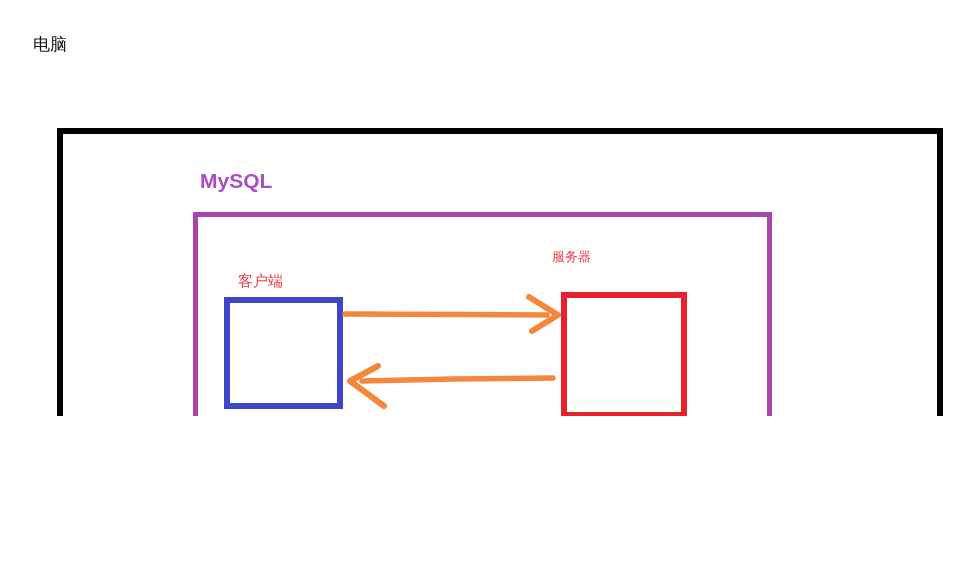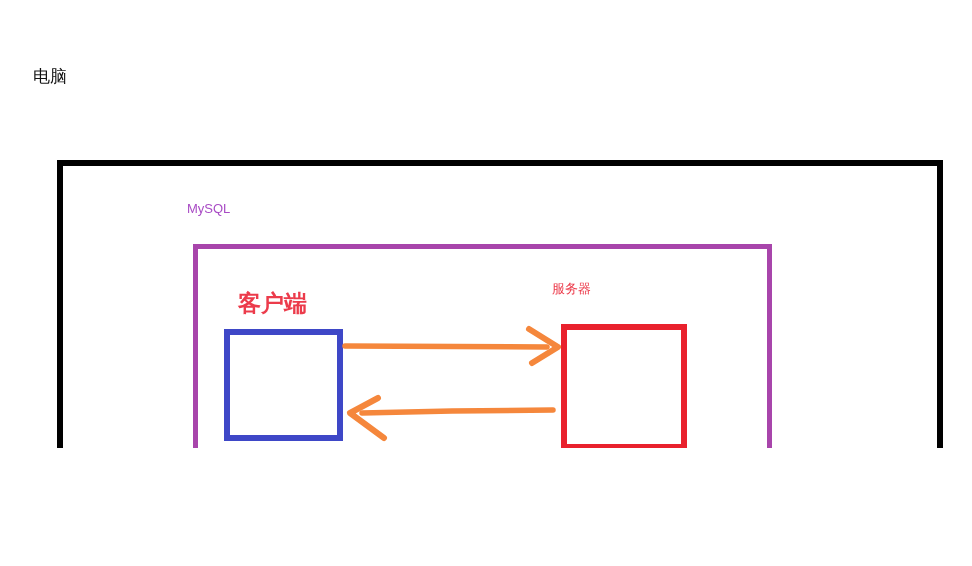--- a/index.html
+++ b/index.html
@@ -7,54 +7,53 @@
     padding: 0;
     background: #ffffff;
   }
   .canvas {
     position: relative;
     width: 972px;
     height: 416px;
     background: var(--canvas-bg, #ffffff);
     font-family: "Liberation Sans", "DejaVu Sans", sans-serif;
     overflow: hidden;
-    margin-top: 32px;
   }
   .abs { position: absolute; }
 
   .computer-label {
     left: 33px; top: 33px;
     font-size: 17px;
     color: var(--computer-label-text, #111111);
     white-space: nowrap;
   }
   .computer-box {
     left: 57px; top: 128px;
     width: 886px; height: 420px;
     border: 6px solid var(--computer-box-border, #000000);
     box-sizing: border-box;
   }
   .mysql-label {
-    left: 187px; top: 169px;
-    font-size: 13px;
+    left: 200px; top: 169px;
+    font-size: 21px;
     color: var(--mysql-label-text, #a94cc5);
     white-space: nowrap;
+    font-weight: bold;
   }
   .mysql-box {
     left: 193px; top: 212px;
     width: 579px; height: 276px;
     border: 5px solid var(--mysql-box-border, #a845ab);
     box-sizing: border-box;
   }
   .client-label {
-    left: 238px; top: 256px;
-    font-size: 23px;
+    left: 238px; top: 272px;
+    font-size: 15px;
     color: var(--box-label-text, #ec3b4b);
     white-space: nowrap;
-    font-weight: bold;
   }
   .client-box {
     left: 224px; top: 297px;
     width: 119px; height: 112px;
     border: 6px solid var(--client-box-border, #3e47c7);
     box-sizing: border-box;
   }
   .server-label {
     left: 552px; top: 248px;
     font-size: 13px;

